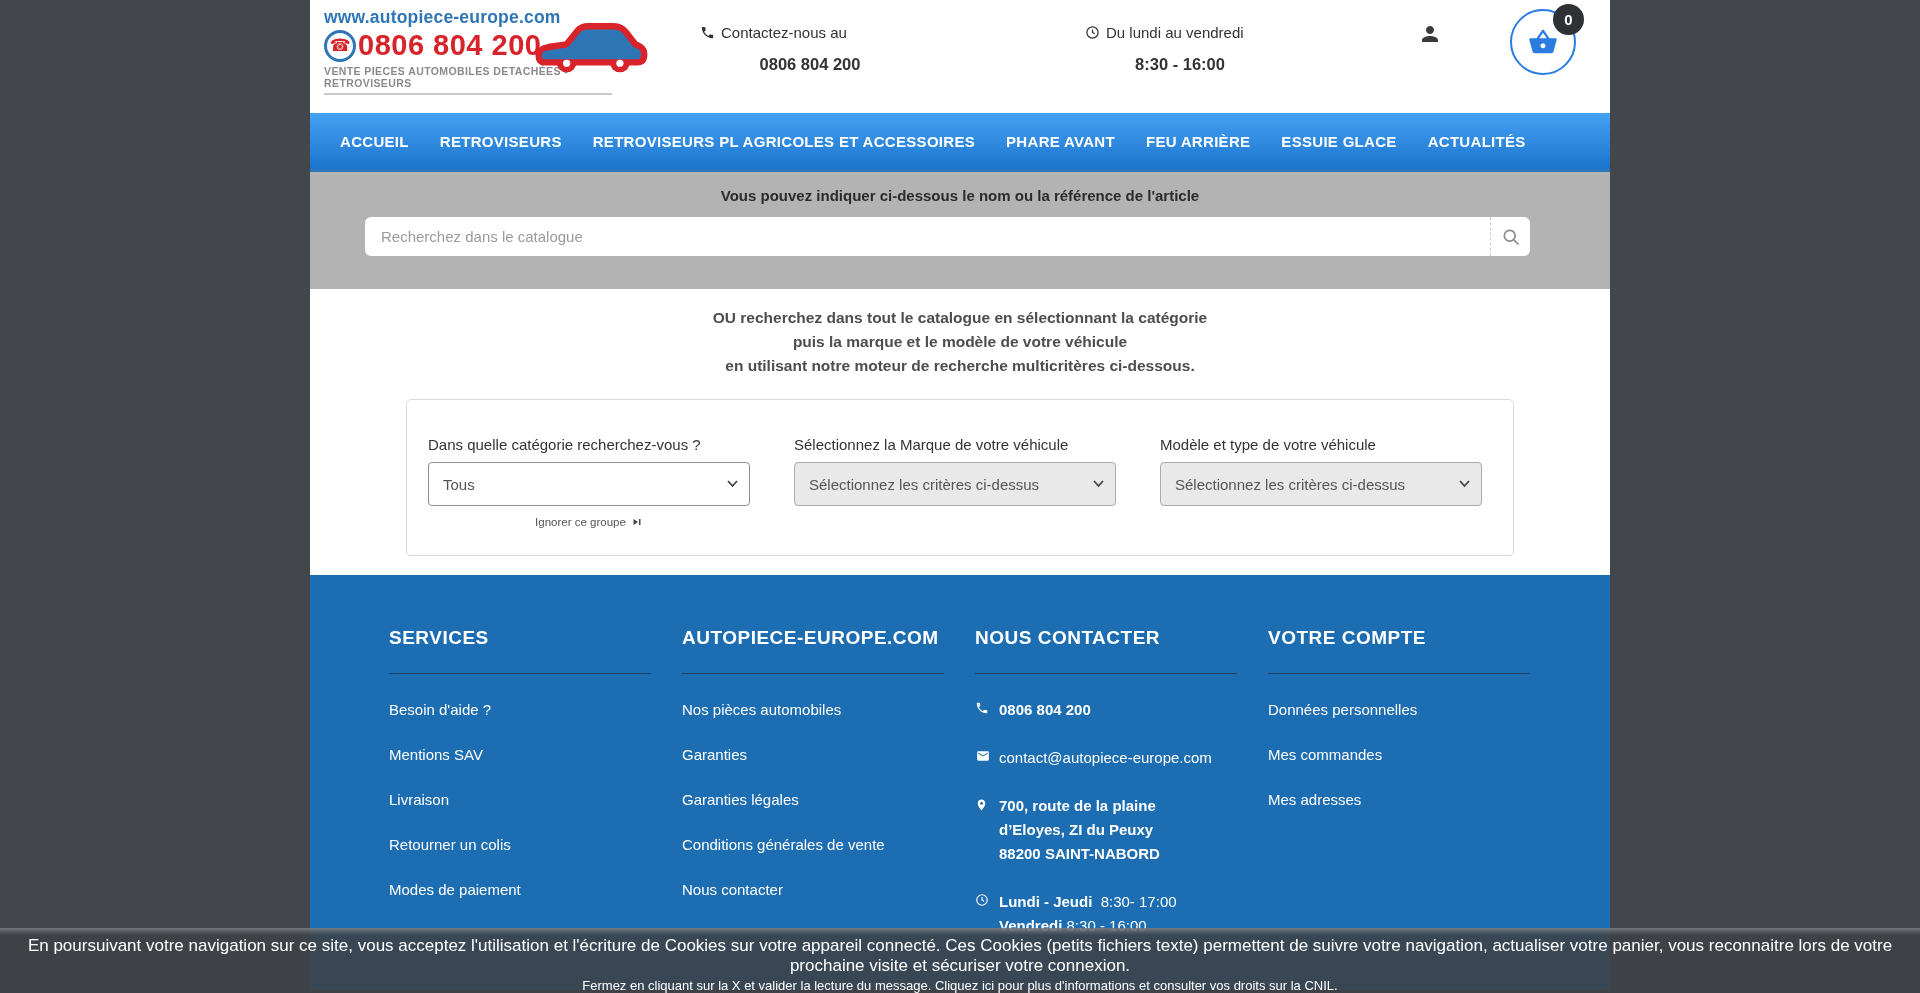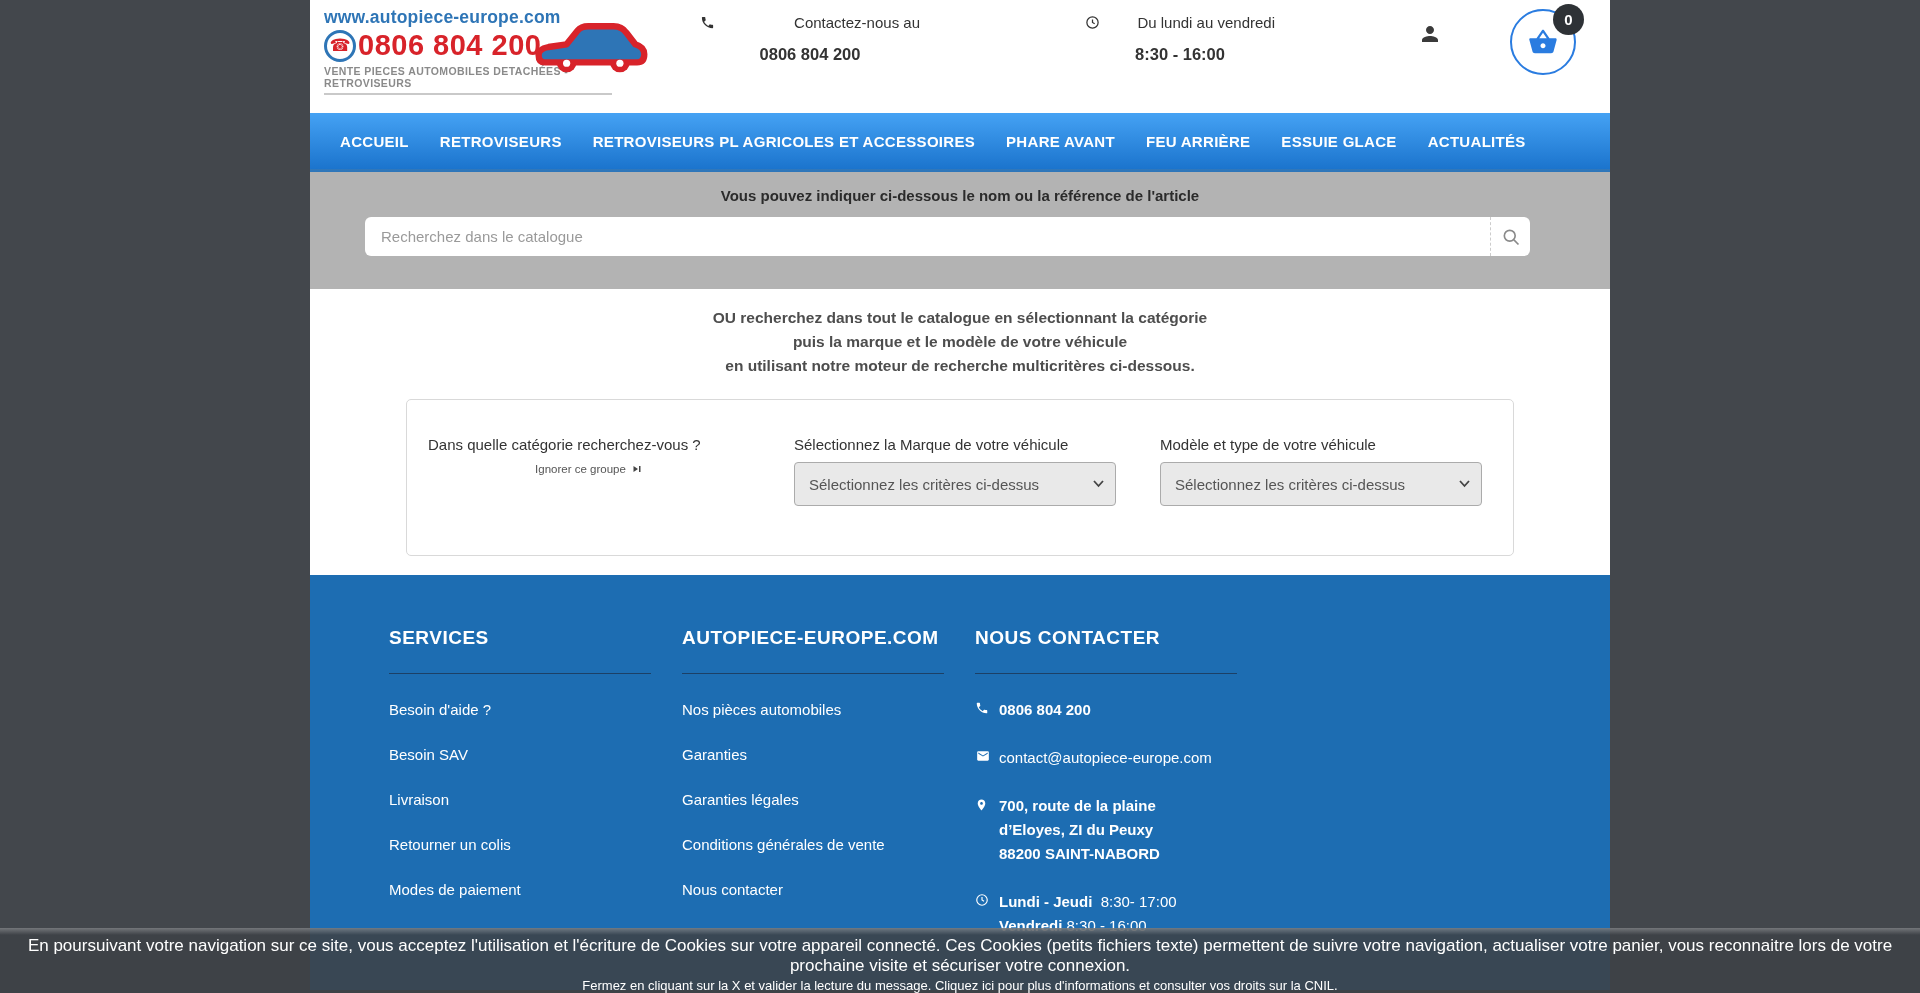--- a/index.html
+++ b/index.html
@@ -17,21 +17,21 @@
   .logo { position:absolute; left:14px; top:7px; width:330px; cursor:pointer; }
   .logo-url { color:#2e75b6; font-weight:bold; font-size:17.5px; letter-spacing:.2px; }
   .logo-phone-row { display:flex; align-items:center; margin-top:1px; }
   .logo-phone-circle { width:32px; height:32px; border:3px solid #2e75b6; border-radius:50%;
     background:#fff; color:#d8232a; font-size:17px; display:flex; align-items:center; justify-content:center; }
   .logo-phone-num { color:#d8232a; font-weight:bold; font-size:29px; letter-spacing:.5px; margin-left:2px; }
   .logo-car { position:absolute; left:208px; top:12px; }
   .logo-tagline { margin-top:3px; color:#8a8a8a; font-weight:bold; font-size:10.5px; letter-spacing:.4px;
     padding-bottom:4px; border-bottom:2px solid #c9c9c9; width:288px; }
   .hd-block { position:absolute; text-align:center; color:#333; }
-  .hd-line1 { font-size:15px; display:flex; align-items:center; justify-content:space-between; gap:6px; }
+  .hd-line1 { font-size:15px; display:flex; align-items:center; justify-content:flex-start; gap:6px;margin-top:10px; }
   .hd-line2 { font-size:16.5px; font-weight:bold; margin-top:14px; }
   .hd-contact { left:390px; top:14px; width:220px; }
   .hd-hours { left:775px; top:14px; width:190px; }
   .user-btn { position:absolute; left:1108px; top:22px; width:26px; height:26px; cursor:pointer; }
   .cart-btn { position:absolute; left:1200px; top:9px; width:66px; height:66px; border:2.5px solid #2a7ce0;
     border-radius:50%; background:#fff; display:flex; align-items:center; justify-content:center; cursor:pointer; }
   .cart-badge { position:absolute; right:-10px; top:-7px; width:31px; height:31px; border-radius:50%;
     background:#2e3236; color:#fff; font-size:15px; font-weight:bold; display:flex; align-items:center; justify-content:center; }
 
   
@@ -184,20 +184,28 @@
 
   <section class="finder">
     <div class="intro">
       <div>OU recherchez dans tout le catalogue en sélectionnant la catégorie</div>
       <div>puis la marque et le modèle de votre véhicule</div>
       <div>en utilisant notre moteur de recherche multicritères ci-dessous.</div>
     </div>
     <div class="finder-card">
       <div class="fgroup">
         <label>Dans quelle catégorie recherchez-vous ?</label>
+        <div class="fselect">
+          <span>Tous</span>
+          <span class="chev">
+            <svg width="11" height="8" viewBox="0 0 11 8">
+                <path d="M1 1l4.5 5L10 1" fill="none" stroke="#444" stroke-width="1.8"></path>
+              </svg>
+          </span>
+        </div>
         <div class="skip-row">
           <span>Ignorer ce groupe</span>
           <span>
             <svg width="12" height="12" viewBox="0 0 24 24" fill="#444">
                 <path d="M5 18l9-6L5 6v12zM16 6h3v12h-3z"></path>
               </svg>
           </span>
         </div>
       </div>
       <div class="fgroup">
@@ -223,21 +231,21 @@
         </div>
       </div>
     </div>
   </section>
 
   <footer class="footer">
     <div class="fcol">
       <h3>SERVICES</h3>
       <ul>
         <li><a>Besoin d'aide ?</a></li>
-        <li><a>Besoin SAV</a></li>
+        <li><a>Mentions SAV</a></li>
         <li><a>Livraison</a></li>
         <li><a>Retourner un colis</a></li>
         <li><a>Modes de paiement</a></li>
       </ul>
     </div>
     <div class="fcol">
       <h3>AUTOPIECE-EUROPE.COM</h3>
       <ul>
         <li><a>Nos pièces automobiles</a></li>
         <li><a>Garanties</a></li>
@@ -281,20 +289,28 @@
           <svg width="14" height="14" viewBox="0 0 24 24" fill="none" stroke="#fff" stroke-width="2">
               <circle cx="12" cy="12" r="9"></circle>
               <path d="M12 7v5l3.5 2"></path>
             </svg>
         </span>
         <span>
           <span class="hours-line"><span class="bold">Lundi - Jeudi</span>&nbsp; <span class="t">8:30- 17:00</span></span><br>
           <span class="hours-line"><span class="bold">Vendredi</span> <span class="t">8:30 - 16:00</span></span>
         </span>
       </div>
+    </div>
+    <div class="fcol">
+      <h3>VOTRE COMPTE</h3>
+      <ul>
+        <li><a>Données personnelles</a></li>
+        <li><a>Mes commandes</a></li>
+        <li><a>Mes adresses</a></li>
+      </ul>
     </div>
   </footer>
 </div>
 
 <div class="cookie-bar">
   <div class="cookie-l1">En poursuivant votre navigation sur ce site, vous acceptez l'utilisation et l'écriture de Cookies sur votre appareil connecté. Ces Cookies (petits fichiers texte) permettent de suivre votre navigation, actualiser votre panier, vous reconnaitre lors de votre prochaine visite et sécuriser votre connexion.</div>
   <div class="cookie-l2">Fermez en cliquant sur la X et valider la lecture du message. Cliquez ici pour plus d'informations et consulter vos droits sur la CNIL.</div>
   <button class="cookie-close">
     <span>
       <svg width="17" height="17" viewBox="0 0 20 20">

